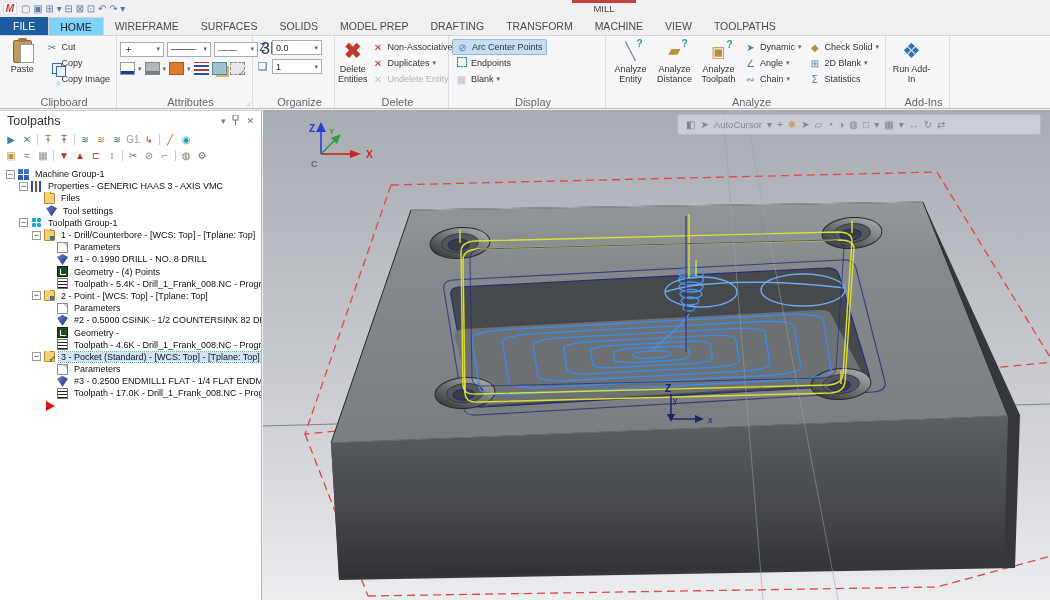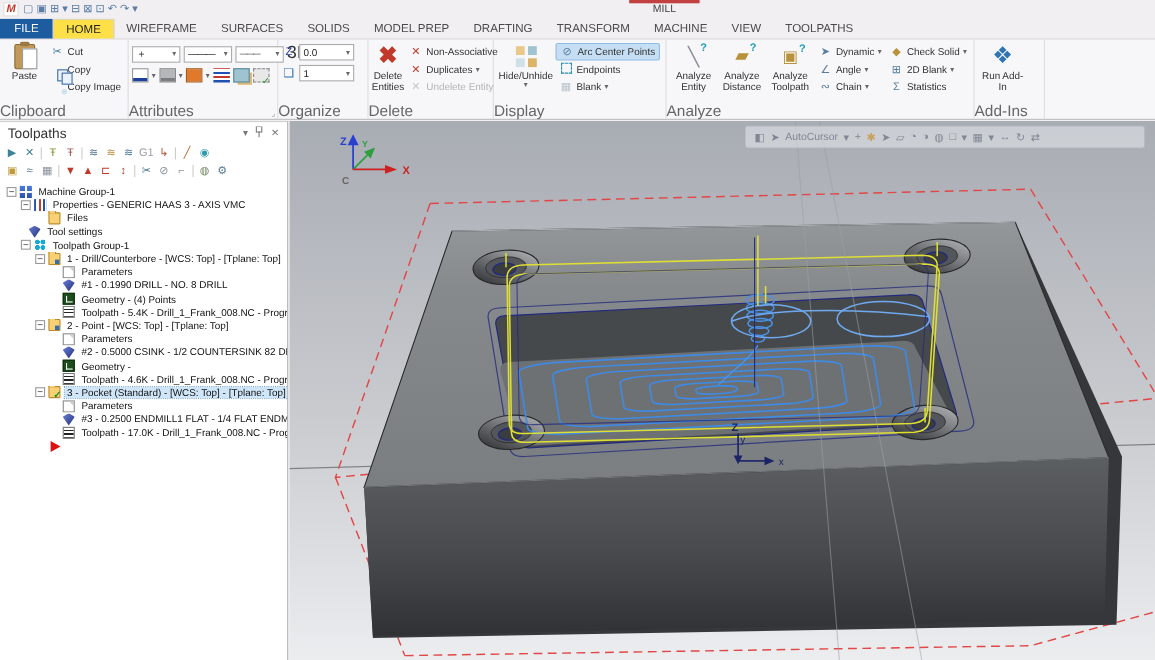--- a/index.html
+++ b/index.html
@@ -13,25 +13,25 @@
   .qat{display:flex;gap:4px;align-items:center;padding-left:3px;font-size:10px;color:#5a7ca6}
   .logo{width:14px;height:13px;background:#fff;border:1px solid #ddd;color:#c0392b;font-weight:bold;font-size:10px;line-height:11px;text-align:center;font-style:italic}
   .qi{font-size:10px;line-height:13px}
   .wintitle{position:absolute;left:160px;width:440px;text-align:center;font-size:10px;color:#3c3c3c;white-space:nowrap}
   .millbar{position:absolute;left:572px;top:0;width:64px;height:3px;background:var(--mill-red)}
   .milltab{position:absolute;left:572px;top:3px;width:64px;text-align:center;font-size:9.5px;color:#444}
   
   .tabrow{height:19px;background:#f1eff1;border-bottom:1px solid #d5d3d6;display:flex;font-size:10.5px;color:#4a4a4a;align-items:stretch}
   .tab{padding:3px 11px 0;cursor:default;white-space:nowrap}
   .tab.file{background:var(--file-tab);color:#fff;padding:3px 13px 0}
-  .tab.active{background:#fde047;border:1px solid #d5d3d6;border-bottom:none;color:#222}
+  .tab.active{background:#7dd3fc;border:1px solid #d5d3d6;border-bottom:none;color:#222}
   
   .ribbon{height:73px;background:#f7f6f8;border-bottom:1px solid #bdbcbe;display:flex;align-items:stretch}
   .rgroup{position:relative;border-right:1px solid #dedde0;padding:1px 3px 12px;display:flex;gap:1px}
-  .glabel{position:absolute;bottom:0;left:0;right:0;font-size:14px;color:#666}
+  .glabel{position:absolute;bottom:0;left:12px;right:0;text-align:center;font-size:11px;color:#666}
   .launcher{position:absolute;bottom:1px;right:2px;font-size:7px;color:#888}
   .bigbtn{width:45px;display:flex;flex-direction:column;align-items:center;font-size:9px;color:#333;text-align:center;line-height:1.15;padding-top:2px}
   .bicon{height:25px;display:flex;align-items:center;justify-content:center}
   .smallcol{display:flex;flex-direction:column;gap:0;padding-top:2px}
   .sbtn{display:flex;align-items:center;gap:3px;font-size:9px;color:#333;height:16px;padding:0 3px;white-space:nowrap}
   .sbtn .si{width:13px;text-align:center;font-size:10px;flex:none}
   .sbtn.hl{background:#c6def4;border:1px solid #8fbce4;border-radius:2px}
   .sbtn.dis{color:#b5b5b5}
   .car{font-size:7px;color:#666}
   .q{position:relative}
@@ -223,27 +223,20 @@
         </div>
       <div class="sbtn dis">
           <span class="si" style="color:#c8c8c8">✕</span>
           <span>Undelete Entity</span>
         </div>
     </div>
     <div class="glabel">Delete</div>
   </div>
 
   <div class="rgroup" style="width:157px">
-    <div class="bigbtn" style="width:52px">
-      <span class="bicon">
-          <span class="ic-hide"></span>
-        </span>
-      <span>Hide/Unhide</span>
-        <span class="car">▾</span>
-    </div>
     <div class="smallcol">
       <div class="sbtn hl">
           <span class="si" style="color:#5a7d9e">⊘</span>
           <span>Arc Center Points</span>
         </div>
       <div class="sbtn">
           <span class="si"><span class="ic-endp" style="display:inline-block"></span></span>
           <span>Endpoints</span>
         </div>
       <div class="sbtn">
@@ -372,21 +365,21 @@
       <div class="trow" style="padding-left:19px">
     <span class="exp">−</span>
         <span class="ti ti-properties"></span>
     <span class="lbl">Properties - GENERIC HAAS 3 - AXIS VMC</span>
       </div>
       <div class="trow" style="padding-left:32px">
     <span class="exp hid"></span>
         <span class="ti ti-folder"></span>
     <span class="lbl">Files</span>
       </div>
-      <div class="trow" style="padding-left:14px">
+      <div class="trow" style="padding-left:34px">
     <span class="exp hid"></span>
         <span class="ti ti-tool-settings"></span>
     <span class="lbl">Tool settings</span>
       </div>
       <div class="trow" style="padding-left:19px">
     <span class="exp">−</span>
         <span class="ti ti-toolpath-group"></span>
     <span class="lbl">Toolpath Group-1</span>
       </div>
       <div class="trow" style="padding-left:32px">

